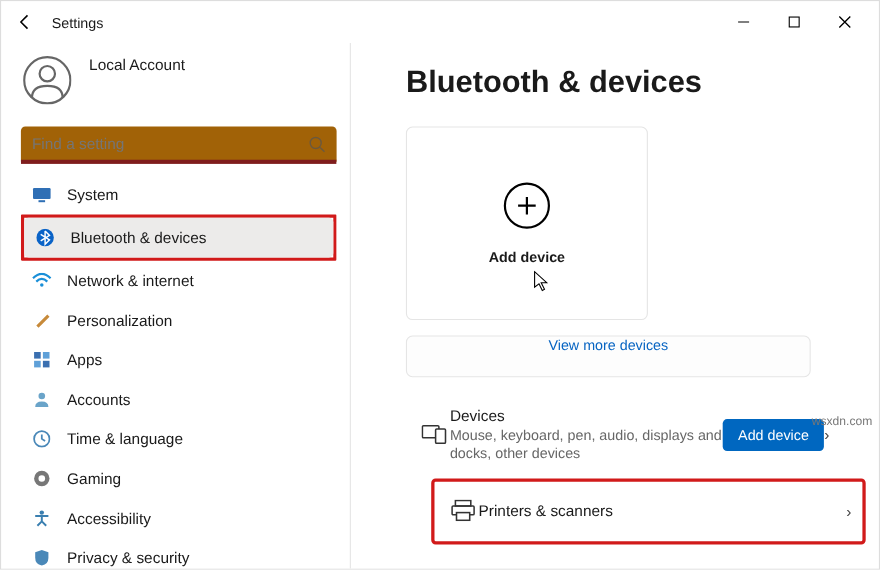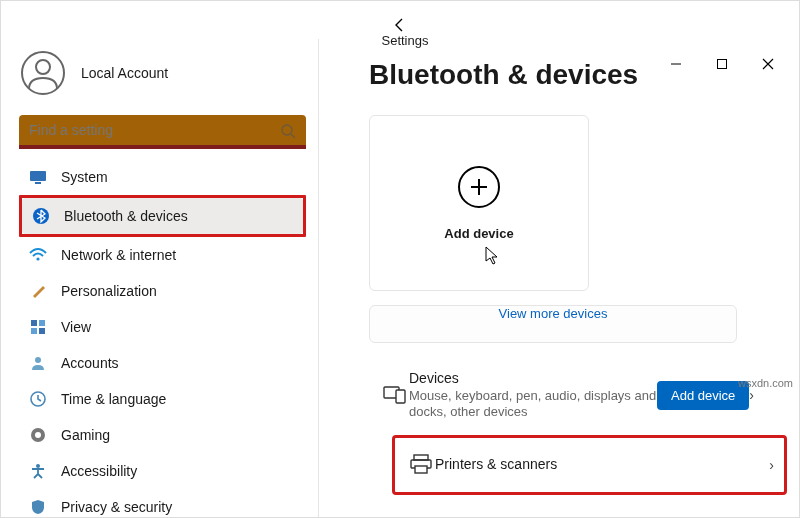--- a/index.html
+++ b/index.html
@@ -1,26 +1,26 @@
 <!DOCTYPE html>
 <html><head>
 <meta charset="utf-8">
 <style>
   * { box-sizing: border-box; margin: 0; padding: 0; }
   body { font-family: "Segoe UI", Arial, sans-serif; font-size: 14px; color: #1a1a1a; background: #fff; width: 800px; height: 518px; overflow: hidden; }
   .window { width: 800px; height: 518px; border: 1px solid #ddd; position: relative; display: flex; flex-direction: column; }
-  .titlebar { height: 38px; display: flex; align-items: center; padding: 16px 8px; flex-direction: column; }
+  .titlebar { height: 38px; display: flex; align-items: center; padding: 4px 8px; }
   .titlebar .back { width: 28px; height: 28px; display: flex; align-items: center; justify-content: center; font-size: 16px; }
   .titlebar .title { margin-left: 10px; font-size: 13px; }
   .winctrl { margin-left: auto; display: flex; }
   .winctrl div { width: 46px; height: 32px; display: flex; align-items: center; justify-content: center; }
   .winctrl svg { stroke: #000; }
   .body { flex: 1; display: flex; overflow: hidden; }
   .sidebar { width: 318px; padding: 0 12px 0 18px; border-right: 1px solid #e5e5e5; display: flex; flex-direction: column; }
-  .account { display: flex; align-items: center; padding: 12px 2px 20px 2px; }
+  .account { display: flex; align-items: flex-start; padding: 12px 2px 20px 2px; }
   .avatar { width: 44px; height: 44px; }
   .account .name { margin-left: 16px; font-size: 14px; }
   .search { position: relative; margin-bottom: 10px; }
   .search input { width: 100%; height: 34px; border: none; border-bottom: 4px solid #7f1d1d; background: #a16207; border-radius: 4px 4px 0 0; padding: 0 34px 0 10px; font-size: 14px; outline: none; }
   .search .sicon { position: absolute; right: 10px; top: 8px; opacity: .7; }
   .nav { flex: 1; overflow: hidden; }
   .nav-item { display: flex; align-items: center; height: 36px; padding: 0 10px; border-radius: 4px; gap: 14px; cursor: default; }
   .nav-item.selected { background: #ecebea; }
   .nav-item .lbl { font-size: 14px; }
   .nav-item .ic { width: 18px; height: 18px; display: flex; align-items: center; justify-content: center; }
@@ -134,21 +134,21 @@
         </div>
         <div class="nav-item">
           <span class="ic">
               <svg width="16" height="16">
                 <rect x="1" y="1" width="6" height="6" fill="#3a6fb0"></rect>
                 <rect x="9" y="1" width="6" height="6" fill="#5fa0d8"></rect>
                 <rect x="1" y="9" width="6" height="6" fill="#5fa0d8"></rect>
                 <rect x="9" y="9" width="6" height="6" fill="#3a6fb0"></rect>
               </svg>
             </span>
-          <span class="lbl">View</span>
+          <span class="lbl">Apps</span>
         </div>
         <div class="nav-item">
           <span class="ic">
               <svg width="16" height="16" viewBox="0 0 16 16">
                 <circle cx="8" cy="5" r="3" fill="#6aa4c9"></circle>
                 <path d="M2 15 Q2 10 8 10 Q14 10 14 15 Z" fill="#6aa4c9"></path>
               </svg>
             </span>
           <span class="lbl">Accounts</span>
         </div>

